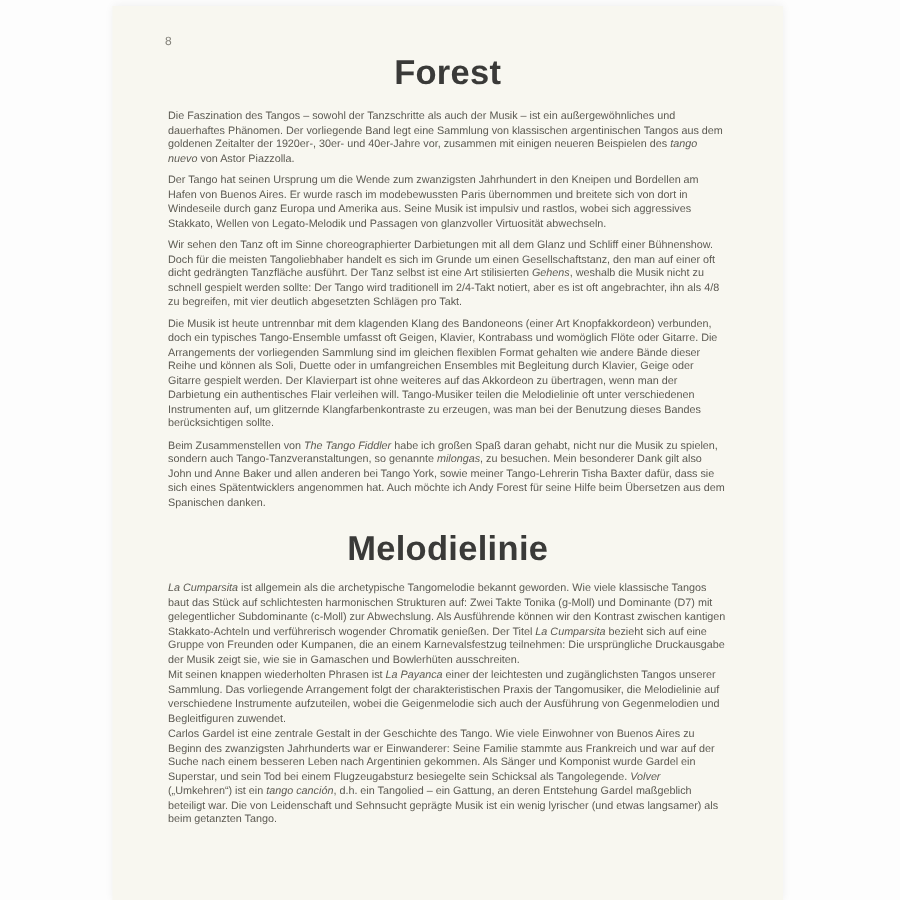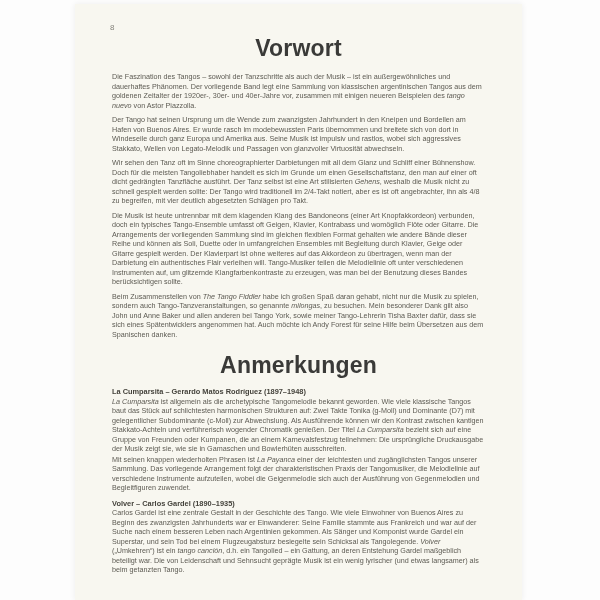--- a/index.html
+++ b/index.html
@@ -60,33 +60,31 @@
   }
   i { font-style: italic; }
 </style>
 </head>
 <body>
 
 <div class="paper">
   <div class="page-number">8</div>
   <div class="content">
 
-    <h1 class="doc-title">Vorwort</h1>
+    <h1 class="doc-title">Forest</h1>
 
     <p class="body-par">Die Faszination des Tangos – sowohl der Tanzschritte als auch der Musik – ist ein außergewöhnliches und dauerhaftes Phänomen. Der vorliegende Band legt eine Sammlung von klassischen argentinischen Tangos aus dem goldenen Zeitalter der 1920er-, 30er- und 40er-Jahre vor, zusammen mit einigen neueren Beispielen des <i>tango nuevo</i> von Astor Piazzolla.</p>
     <p class="body-par">Der Tango hat seinen Ursprung um die Wende zum zwanzigsten Jahrhundert in den Kneipen und Bordellen am Hafen von Buenos Aires. Er wurde rasch im modebewussten Paris übernommen und breitete sich von dort in Windeseile durch ganz Europa und Amerika aus. Seine Musik ist impulsiv und rastlos, wobei sich aggressives Stakkato, Wellen von Legato-Melodik und Passagen von glanzvoller Virtuosität abwechseln.</p>
     <p class="body-par">Wir sehen den Tanz oft im Sinne choreographierter Darbietungen mit all dem Glanz und Schliff einer Bühnenshow. Doch für die meisten Tangoliebhaber handelt es sich im Grunde um einen Gesellschaftstanz, den man auf einer oft dicht gedrängten Tanzfläche ausführt. Der Tanz selbst ist eine Art stilisierten <i>Gehens</i>, weshalb die Musik nicht zu schnell gespielt werden sollte: Der Tango wird traditionell im 2/4-Takt notiert, aber es ist oft angebrachter, ihn als 4/8 zu begreifen, mit vier deutlich abgesetzten Schlägen pro Takt.</p>
     <p class="body-par">Die Musik ist heute untrennbar mit dem klagenden Klang des Bandoneons (einer Art Knopfakkordeon) verbunden, doch ein typisches Tango-Ensemble umfasst oft Geigen, Klavier, Kontrabass und womöglich Flöte oder Gitarre. Die Arrangements der vorliegenden Sammlung sind im gleichen flexiblen Format gehalten wie andere Bände dieser Reihe und können als Soli, Duette oder in umfangreichen Ensembles mit Begleitung durch Klavier, Geige oder Gitarre gespielt werden. Der Klavierpart ist ohne weiteres auf das Akkordeon zu übertragen, wenn man der Darbietung ein authentisches Flair verleihen will. Tango-Musiker teilen die Melodielinie oft unter verschiedenen Instrumenten auf, um glitzernde Klangfarbenkontraste zu erzeugen, was man bei der Benutzung dieses Bandes berücksichtigen sollte.</p>
     <p class="body-par">Beim Zusammenstellen von <i>The Tango Fiddler</i> habe ich großen Spaß daran gehabt, nicht nur die Musik zu spielen, sondern auch Tango-Tanzveranstaltungen, so genannte <i>milongas</i>, zu besuchen. Mein besonderer Dank gilt also John und Anne Baker und allen anderen bei Tango York, sowie meiner Tango-Lehrerin Tisha Baxter dafür, dass sie sich eines Spätentwicklers angenommen hat. Auch möchte ich Andy Forest für seine Hilfe beim Übersetzen aus dem Spanischen danken.</p>
 
 
-    <h2 class="doc-title">Anmerkungen</h2>
+    <h2 class="doc-title">Melodielinie</h2>
 
-    <h3 class="piece-heading">La Cumparsita – Gerardo Matos Rodríguez (1897–1948)</h3>
     <p class="body-par piece-body"><i>La Cumparsita</i> ist allgemein als die archetypische Tangomelodie bekannt geworden. Wie viele klassische Tangos baut das Stück auf schlichtesten harmonischen Strukturen auf: Zwei Takte Tonika (g-Moll) und Dominante (D7) mit gelegentlicher Subdominante (c-Moll) zur Abwechslung. Als Ausführende können wir den Kontrast zwischen kantigen Stakkato-Achteln und verführerisch wogender Chromatik genießen. Der Titel <i>La Cumparsita</i> bezieht sich auf eine Gruppe von Freunden oder Kumpanen, die an einem Karnevalsfestzug teilnehmen: Die ursprüngliche Druckausgabe der Musik zeigt sie, wie sie in Gamaschen und Bowlerhüten ausschreiten.</p>
 
     <p class="body-par piece-body">Mit seinen knappen wiederholten Phrasen ist <i>La Payanca</i> einer der leichtesten und zugänglichsten Tangos unserer Sammlung. Das vorliegende Arrangement folgt der charakteristischen Praxis der Tangomusiker, die Melodielinie auf verschiedene Instrumente aufzuteilen, wobei die Geigenmelodie sich auch der Ausführung von Gegenmelodien und Begleitfiguren zuwendet.</p>
 
-    <h3 class="piece-heading">Volver – Carlos Gardel (1890–1935)</h3>
     <p class="body-par piece-body">Carlos Gardel ist eine zentrale Gestalt in der Geschichte des Tango. Wie viele Einwohner von Buenos Aires zu Beginn des zwanzigsten Jahrhunderts war er Einwanderer: Seine Familie stammte aus Frankreich und war auf der Suche nach einem besseren Leben nach Argentinien gekommen. Als Sänger und Komponist wurde Gardel ein Superstar, und sein Tod bei einem Flugzeugabsturz besiegelte sein Schicksal als Tangolegende. <i>Volver</i> („Umkehren“) ist ein <i>tango canción</i>, d.h. ein Tangolied – ein Gattung, an deren Entstehung Gardel maßgeblich beteiligt war. Die von Leidenschaft und Sehnsucht geprägte Musik ist ein wenig lyrischer (und etwas langsamer) als beim getanzten Tango.</p>
 
   </div>
 </div>
 
 </body></html>

